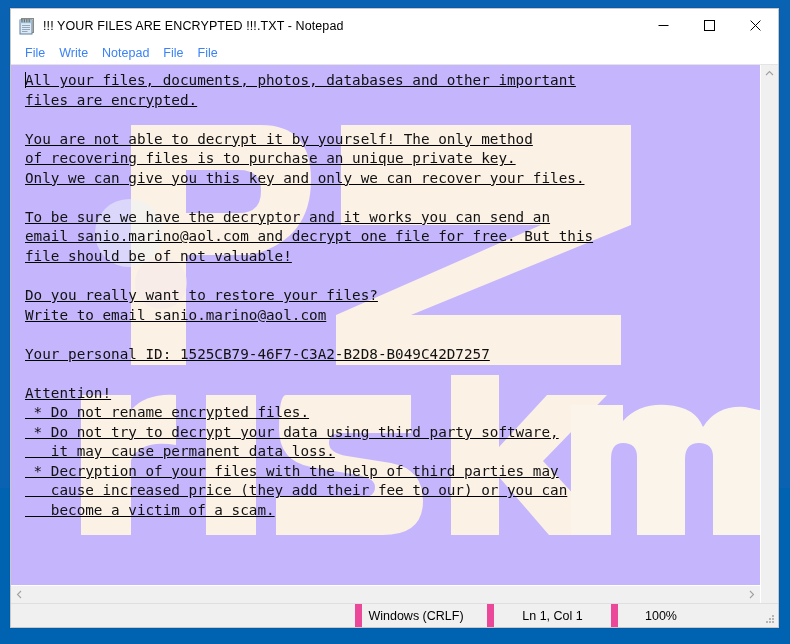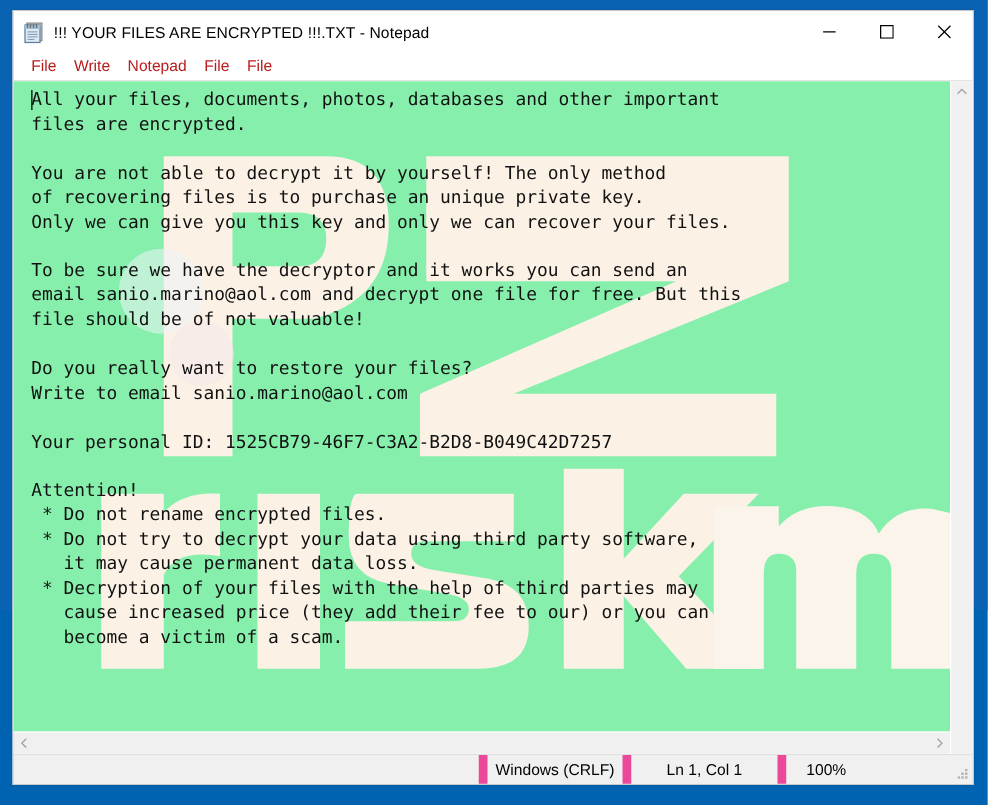--- a/index.html
+++ b/index.html
@@ -86,21 +86,21 @@
     height: 22px;
     min-height: 22px;
     background: #ffffff;
     display: flex;
     align-items: center;
     padding-left: 7px;
     user-select: none;
   }
   .menu-item {
     font-size: 12.5px;
-    color: #b91c1c;
+    color: #3b82f6;
     padding: 1px 7px 2px 7px;
     cursor: default;
     white-space: nowrap;
   }
 
   
   .editor-wrap {
     flex: 1 1 auto;
     position: relative;
     display: flex;
@@ -112,22 +112,23 @@
   .editor-col {
     flex: 1 1 auto;
     display: flex;
     flex-direction: column;
     min-width: 0;
   }
   .textarea {
     flex: 1 1 auto;
     position: relative;
     overflow: hidden;
-    background: #86efac;
+    background: #c4b5fd;
     cursor: text;
+    text-decoration: underline;
   }
   
   .watermark {
     position: absolute;
     left: 0; top: 0;
     width: 100%; height: 100%;
     pointer-events: none;
     overflow: hidden;
   }
   .wm-svg { position: absolute; left: 0; top: 0; }
@@ -206,22 +207,22 @@
   }
   .status-spacer { flex: 1 1 auto; }
   .status-cell {
     display: flex;
     align-items: center;
     padding: 0 14px;
     border-left: 7px solid #ec4899;
     white-space: nowrap;
   }
   .status-cell.c1 { width: 108px; justify-content: center; padding: 0; }
-  .status-cell.c2 { width: 117px; justify-content: center; padding: 0; }
-  .status-cell.c3 { width: 100px; justify-content: flex-start; padding-left: 16px; }
+  .status-cell.c2 { width: 117px; justify-content: center; padding: 0; margin-left: 17px; }
+  .status-cell.c3 { width: 100px; justify-content: flex-start; padding-left: 27px; }
   .grip {
     width: 16px;
     display: flex;
     align-items: flex-end;
     justify-content: flex-end;
     padding: 0 3px 3px 0;
   }
 </style>
 </head>
 <body>

